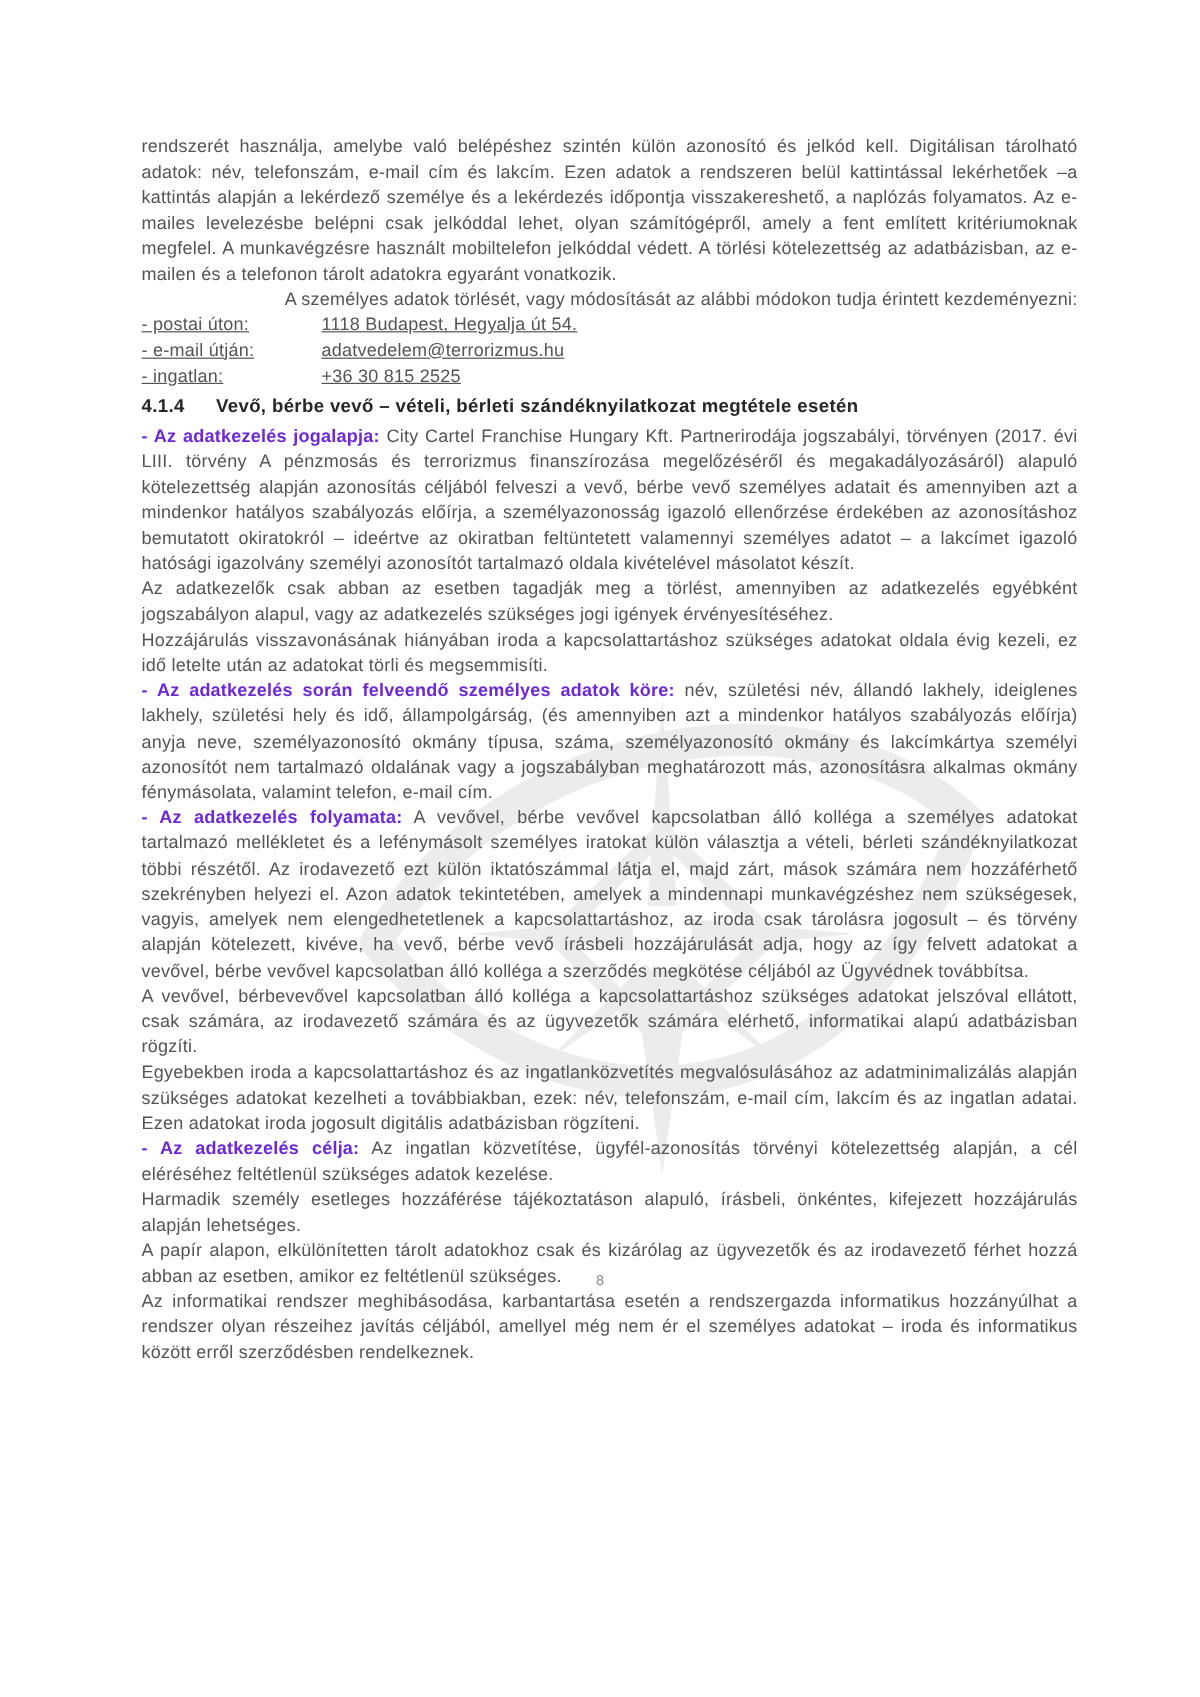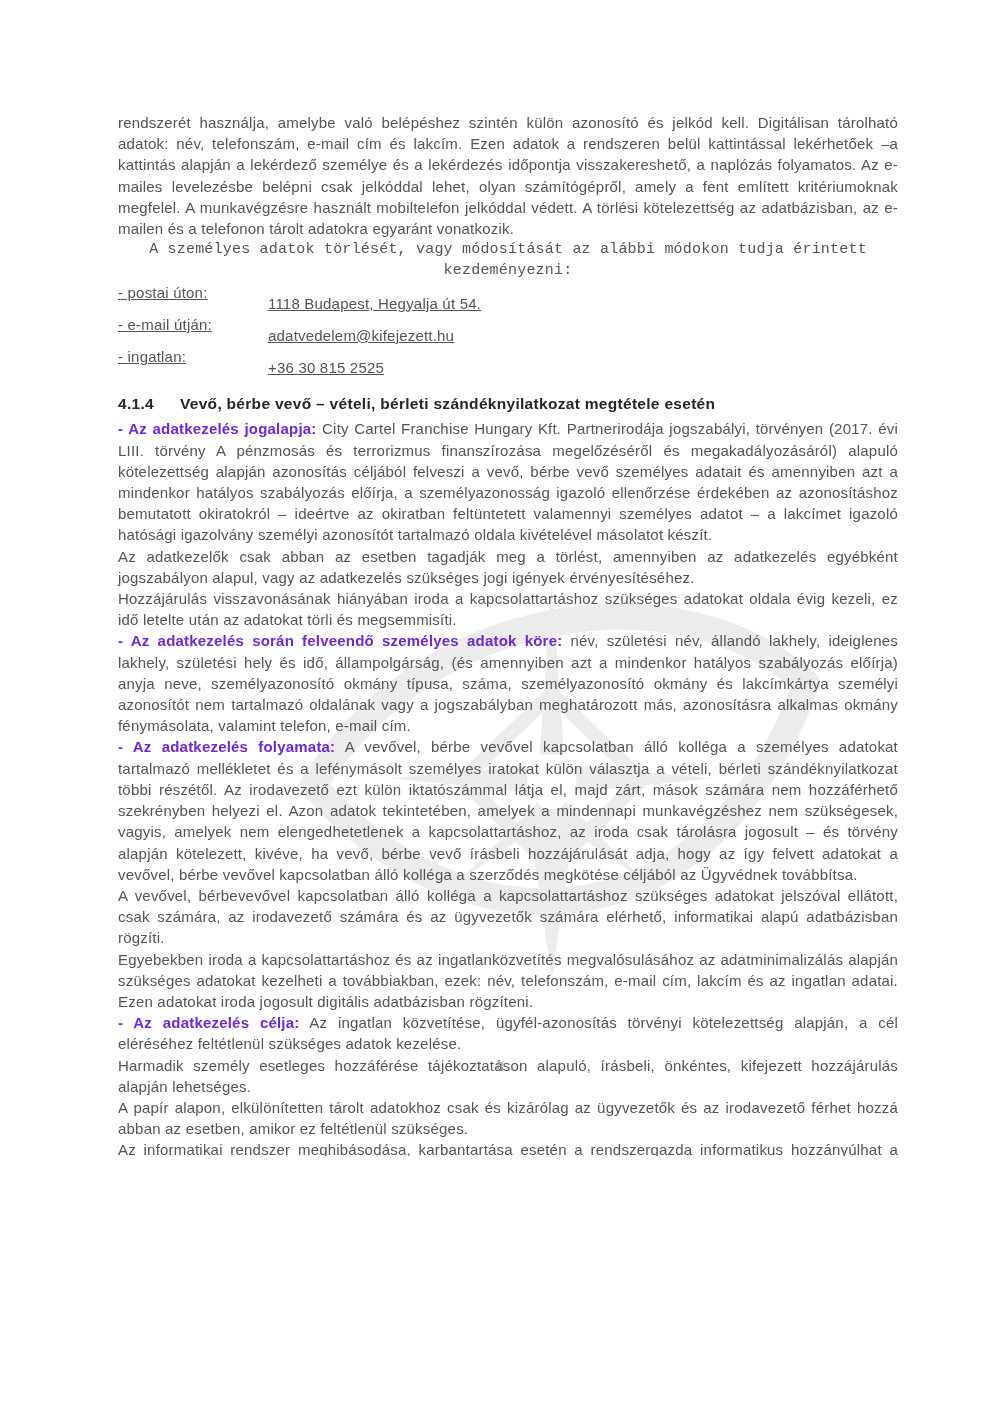--- a/index.html
+++ b/index.html
@@ -24,29 +24,29 @@
     left:118px;
     top:112px;
     width:780px;
     z-index:1;
     color:#545454;
     font-size:15px;
     line-height:21.2px;
     letter-spacing:0.2px;
   }
   .para{margin:0;text-align:justify;}
-  .para.left{text-align:center;font-family:Liberation Mono, monospace;}
+  .para.left{text-align:right;}
   .para.indent{padding-left:3px;}
   strong.lead{color:#6d28d9;font-weight:700;}
   .contact-row{display:flex;text-decoration:underline;}
   .contact-label{width:150px;flex:0 0 150px;}
-  .contact-value{flex:1;margin-top:11px;}
+  .contact-value{flex:1;}
   .section-head{
     display:flex;
-    margin:15px 0 4px 0;
+    margin:4px 0 4px 0;
     color:#262626;
     font-weight:700;
     font-size:15.5px;
     letter-spacing:0.3px;
   }
   .sec-num{width:62px;flex:0 0 62px;}
   .footer{
     position:absolute;
     left:0;
     bottom:82px;
@@ -85,21 +85,21 @@
 
     <div>
 
         <div class="contact-row">
           <span class="contact-label">- postai úton:</span>
           <span class="contact-value">1118 Budapest, Hegyalja út 54.</span>
         </div>
 
         <div class="contact-row">
           <span class="contact-label">- e-mail útján:</span>
-          <span class="contact-value">adatvedelem@kifejezett.hu</span>
+          <span class="contact-value">adatvedelem@terrorizmus.hu</span>
         </div>
 
         <div class="contact-row">
           <span class="contact-label">- ingatlan:</span>
           <span class="contact-value">+36 30 815 2525</span>
         </div>
       </div>
 
     <div class="section-head">
       <span class="sec-num">4.1.4</span>

